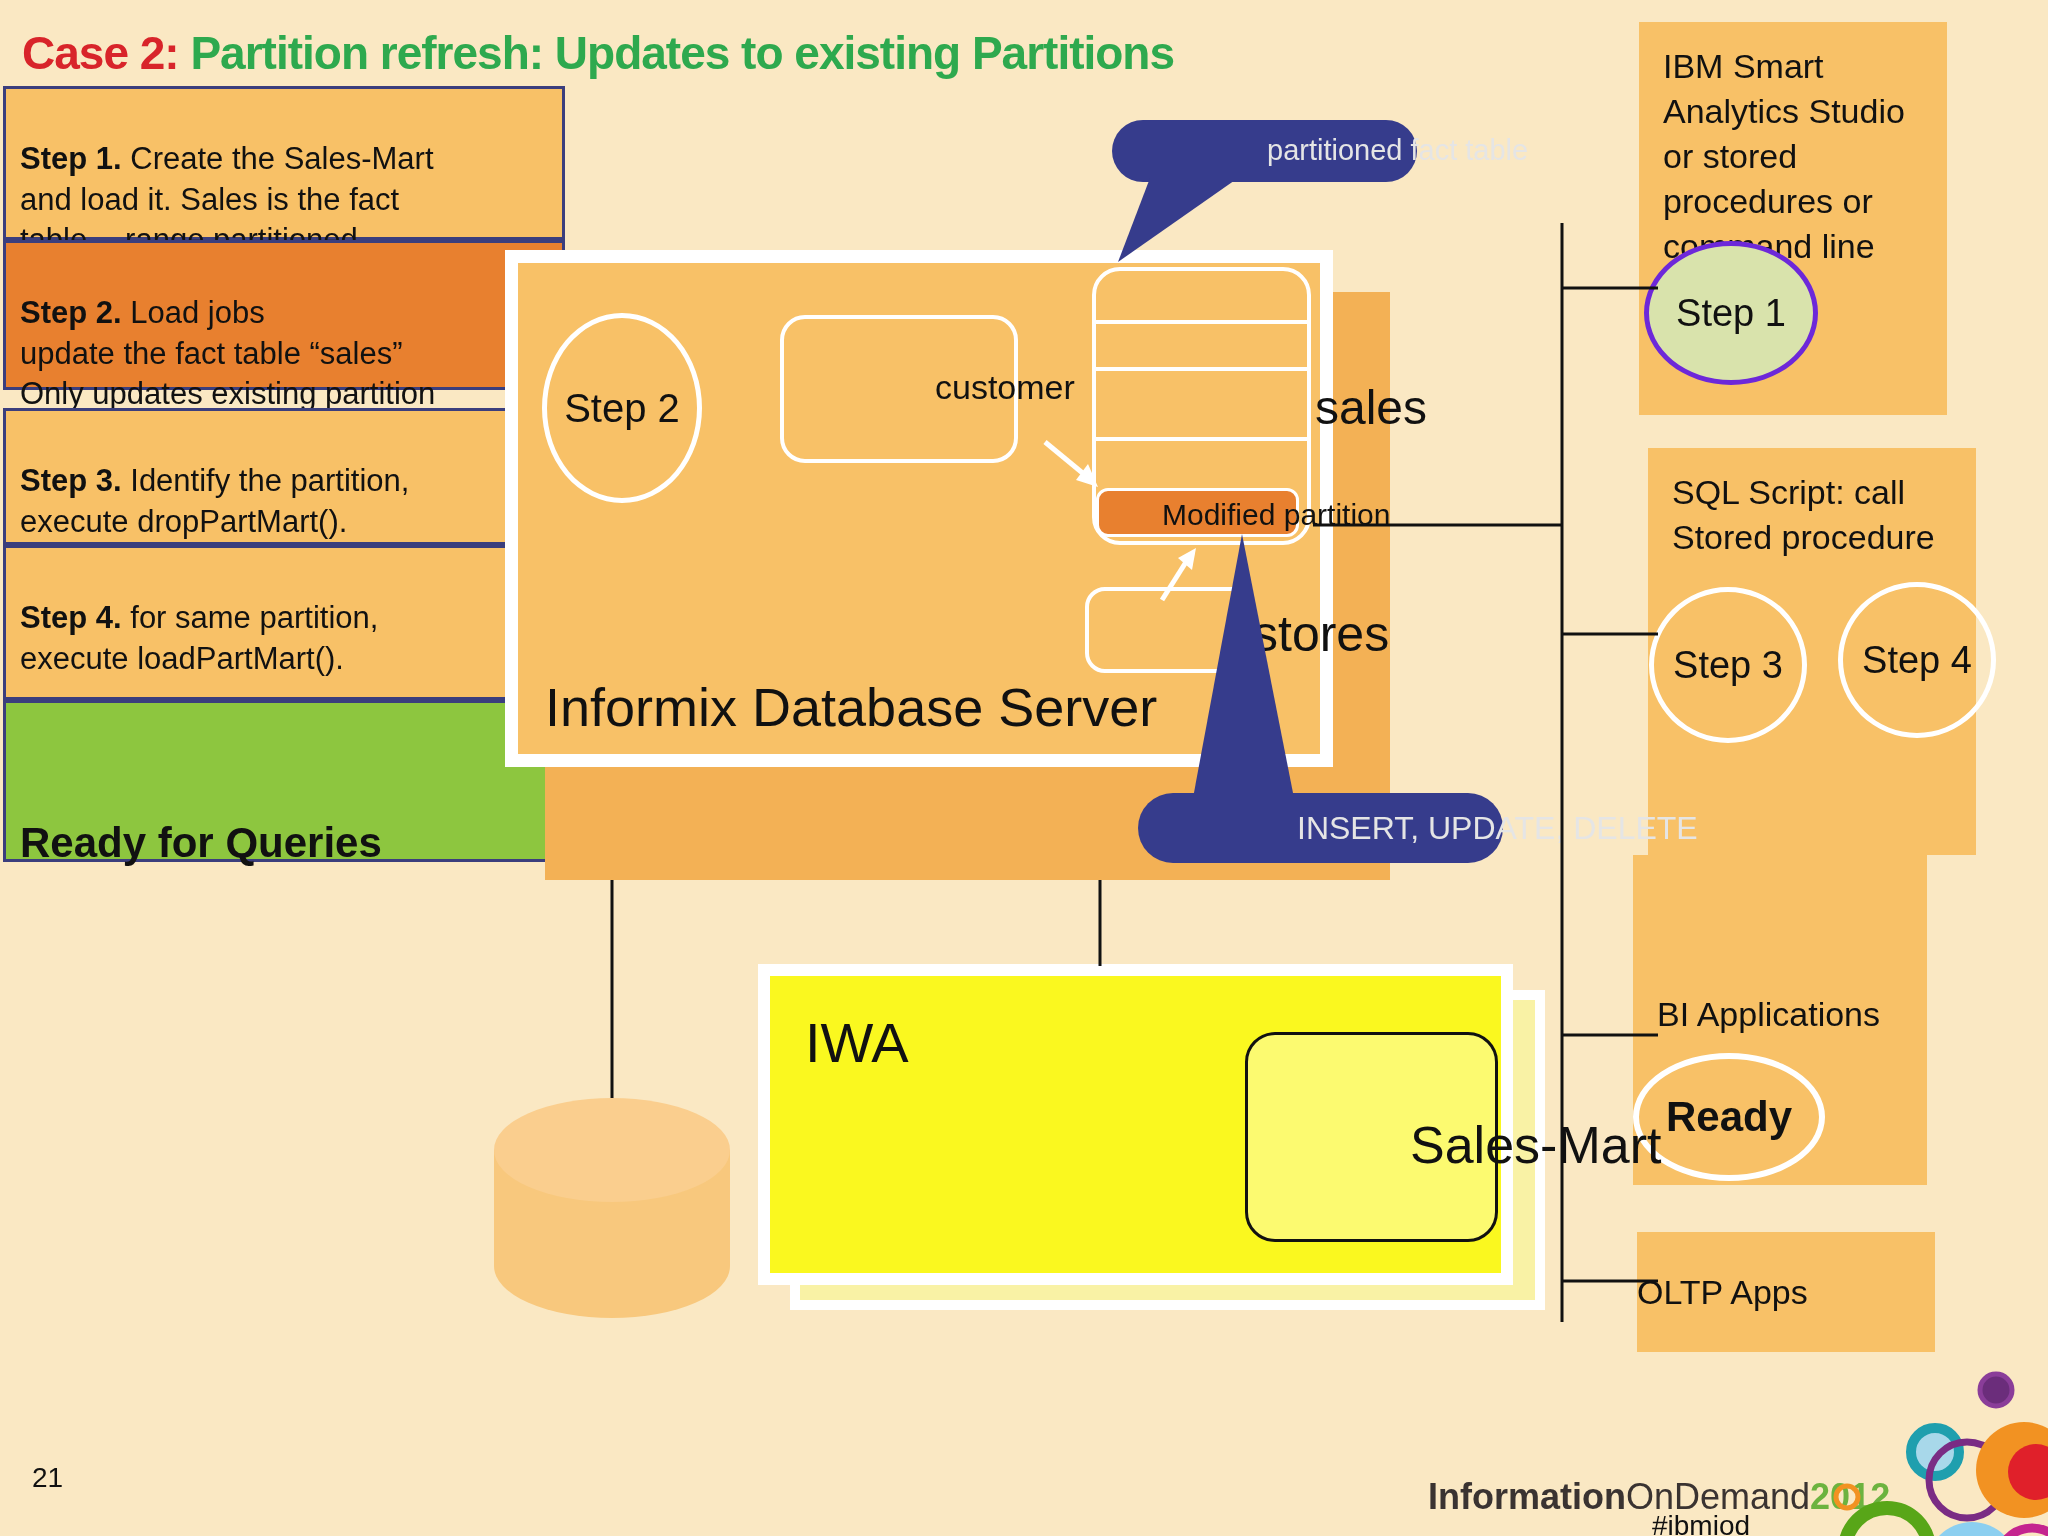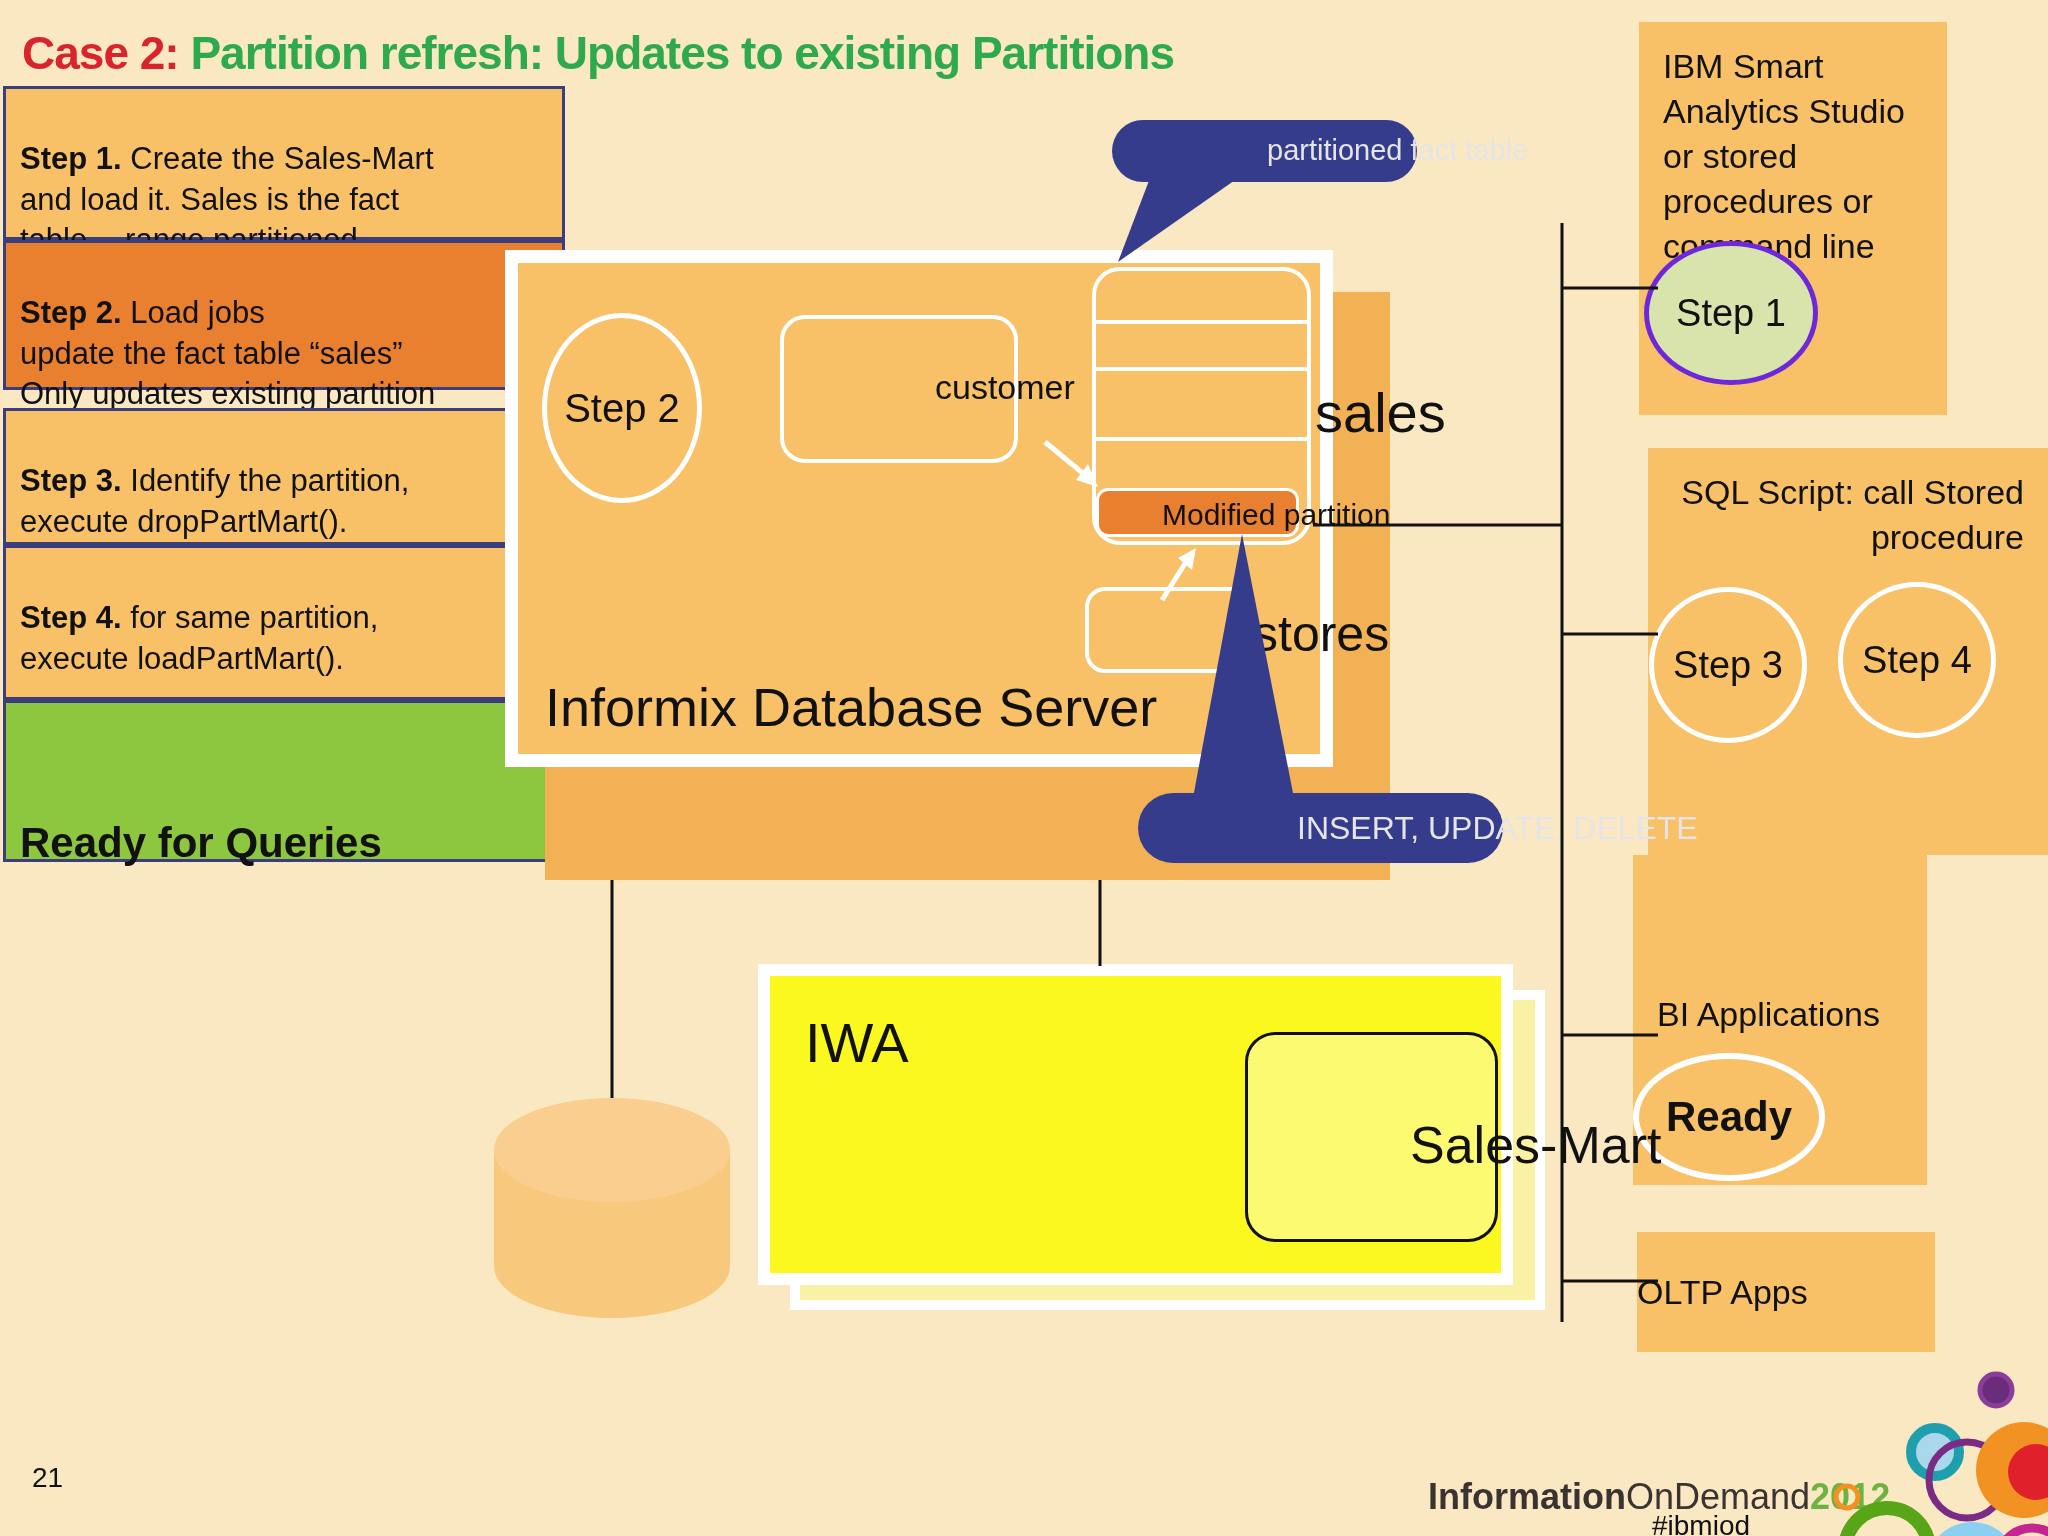--- a/index.html
+++ b/index.html
@@ -67,35 +67,35 @@
   <div class="abs" style="left:780px;top:315px;width:230px;height:140px;border:4px solid #fff;border-radius:25px;"></div>
   <div class="abs lbl" style="left:935px;top:368px;font-size:34px;"><span>customer</span></div>
 
   <div class="abs" style="left:1092px;top:267px;width:211px;height:270px;border:4px solid #fff;border-radius:28px;">
     <div class="abs" style="left:0;top:49px;width:100%;height:4px;background:#fff;"></div>
     <div class="abs" style="left:0;top:96px;width:100%;height:4px;background:#fff;"></div>
     <div class="abs" style="left:0;top:166px;width:100%;height:4px;background:#fff;"></div>
   </div>
   <div class="abs" style="left:1096px;top:488px;width:203px;height:49px;background:var(--orange-accent);border:3px solid #fff;border-radius:12px;box-sizing:border-box;"></div>
   <div class="abs lbl" style="left:1162px;top:498px;font-size:30px;"><span>Modified partition</span></div>
-  <div class="abs lbl" style="left:1315px;top:380px;font-size:56px;text-align:right;"><span>sales</span></div>
+  <div class="abs lbl" style="left:1315px;top:380px;font-size:48px;text-align:right;"><span>sales</span></div>
 
   <div class="abs" style="left:1085px;top:587px;width:162px;height:78px;border:4px solid #fff;border-radius:20px;"></div>
   <div class="abs lbl" style="left:1253px;top:605px;font-size:50px;"><span>stores</span></div>
 
   <div class="abs lbl" style="left:545px;top:676px;font-size:54px;"><span>Informix Database Server</span></div>
 
   <div class="abs orangepanel rp-text" style="left:1639px;top:22px;width:308px;height:393px;">
     <span>IBM Smart Analytics Studio or stored procedures or command line tool</span>
   </div>
   <div class="abs circ" style="left:1644px;top:241px;width:174px;height:144px;background:var(--circle-green);border:5px solid #6d28d9;font-size:38px;">
     <span>Step 1</span>
   </div>
 
-  <div class="abs orangepanel rp-text" style="left:1648px;top:448px;width:400px;height:407px;text-align:right;">
+  <div class="abs orangepanel rp-text" style="left:1648px;top:448px;width:328px;height:407px;">
     <span>SQL Script: call Stored procedure</span>
   </div>
   <div class="abs circ circ-line" style="left:1649px;top:587px;width:158px;height:156px;font-size:38px;">
     <span>Step 3</span>
   </div>
   <div class="abs circ circ-line" style="left:1838px;top:582px;width:158px;height:156px;font-size:38px;">
     <span>Step 4</span>
   </div>
 
   <div class="abs orangepanel" style="left:1633px;top:855px;width:294px;height:330px;padding:140px 0 0 24px;font-size:34px;">

